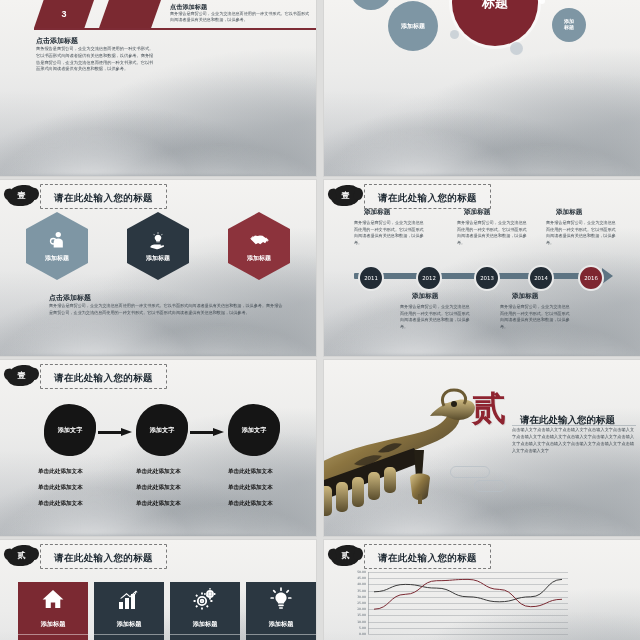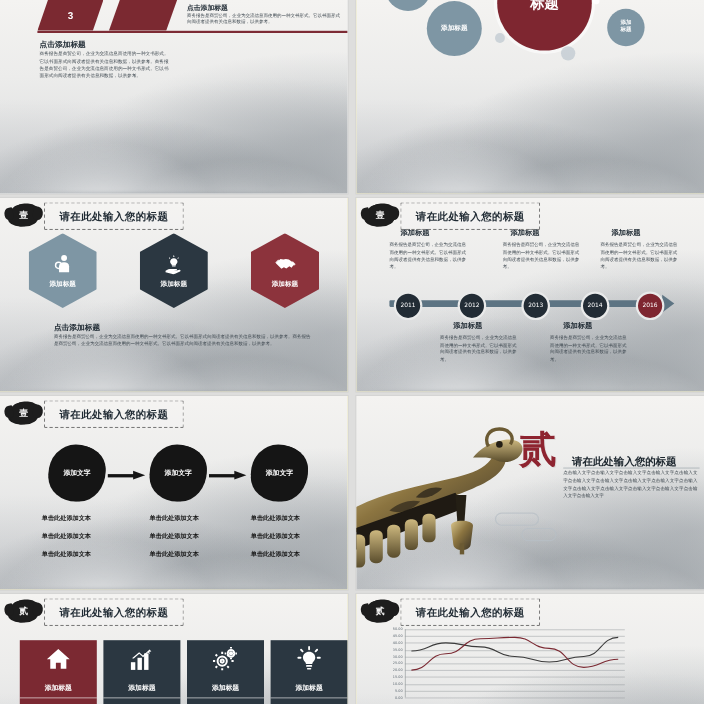--- a/index.html
+++ b/index.html
@@ -13,21 +13,21 @@
     position:absolute;inset:0;
     display:grid;
     grid-template-columns:316px 316px;
     grid-auto-rows:176px;
     column-gap:8px;row-gap:4px;
     padding:0 0 0 0;
   }
   
   .slide{
     position:relative;overflow:hidden;
-    background:#fef9c3;
+    background:#f0abfc;
     box-shadow:0 0 0 1px rgba(0,0,0,.04);
   }
   
   .ink{position:absolute;inset:0;pointer-events:none;}
   .ink:before{
     content:"";position:absolute;inset:0;
     background:
       radial-gradient(120% 90% at 78% 96%, rgba(120,128,134,.55) 0%, rgba(150,156,161,.28) 32%, rgba(255,255,255,0) 62%),
       radial-gradient(70% 55% at 40% 100%, rgba(108,116,124,.45) 0%, rgba(255,255,255,0) 70%),
       radial-gradient(90% 60% at 95% 70%, rgba(130,138,145,.40) 0%, rgba(255,255,255,0) 72%),

